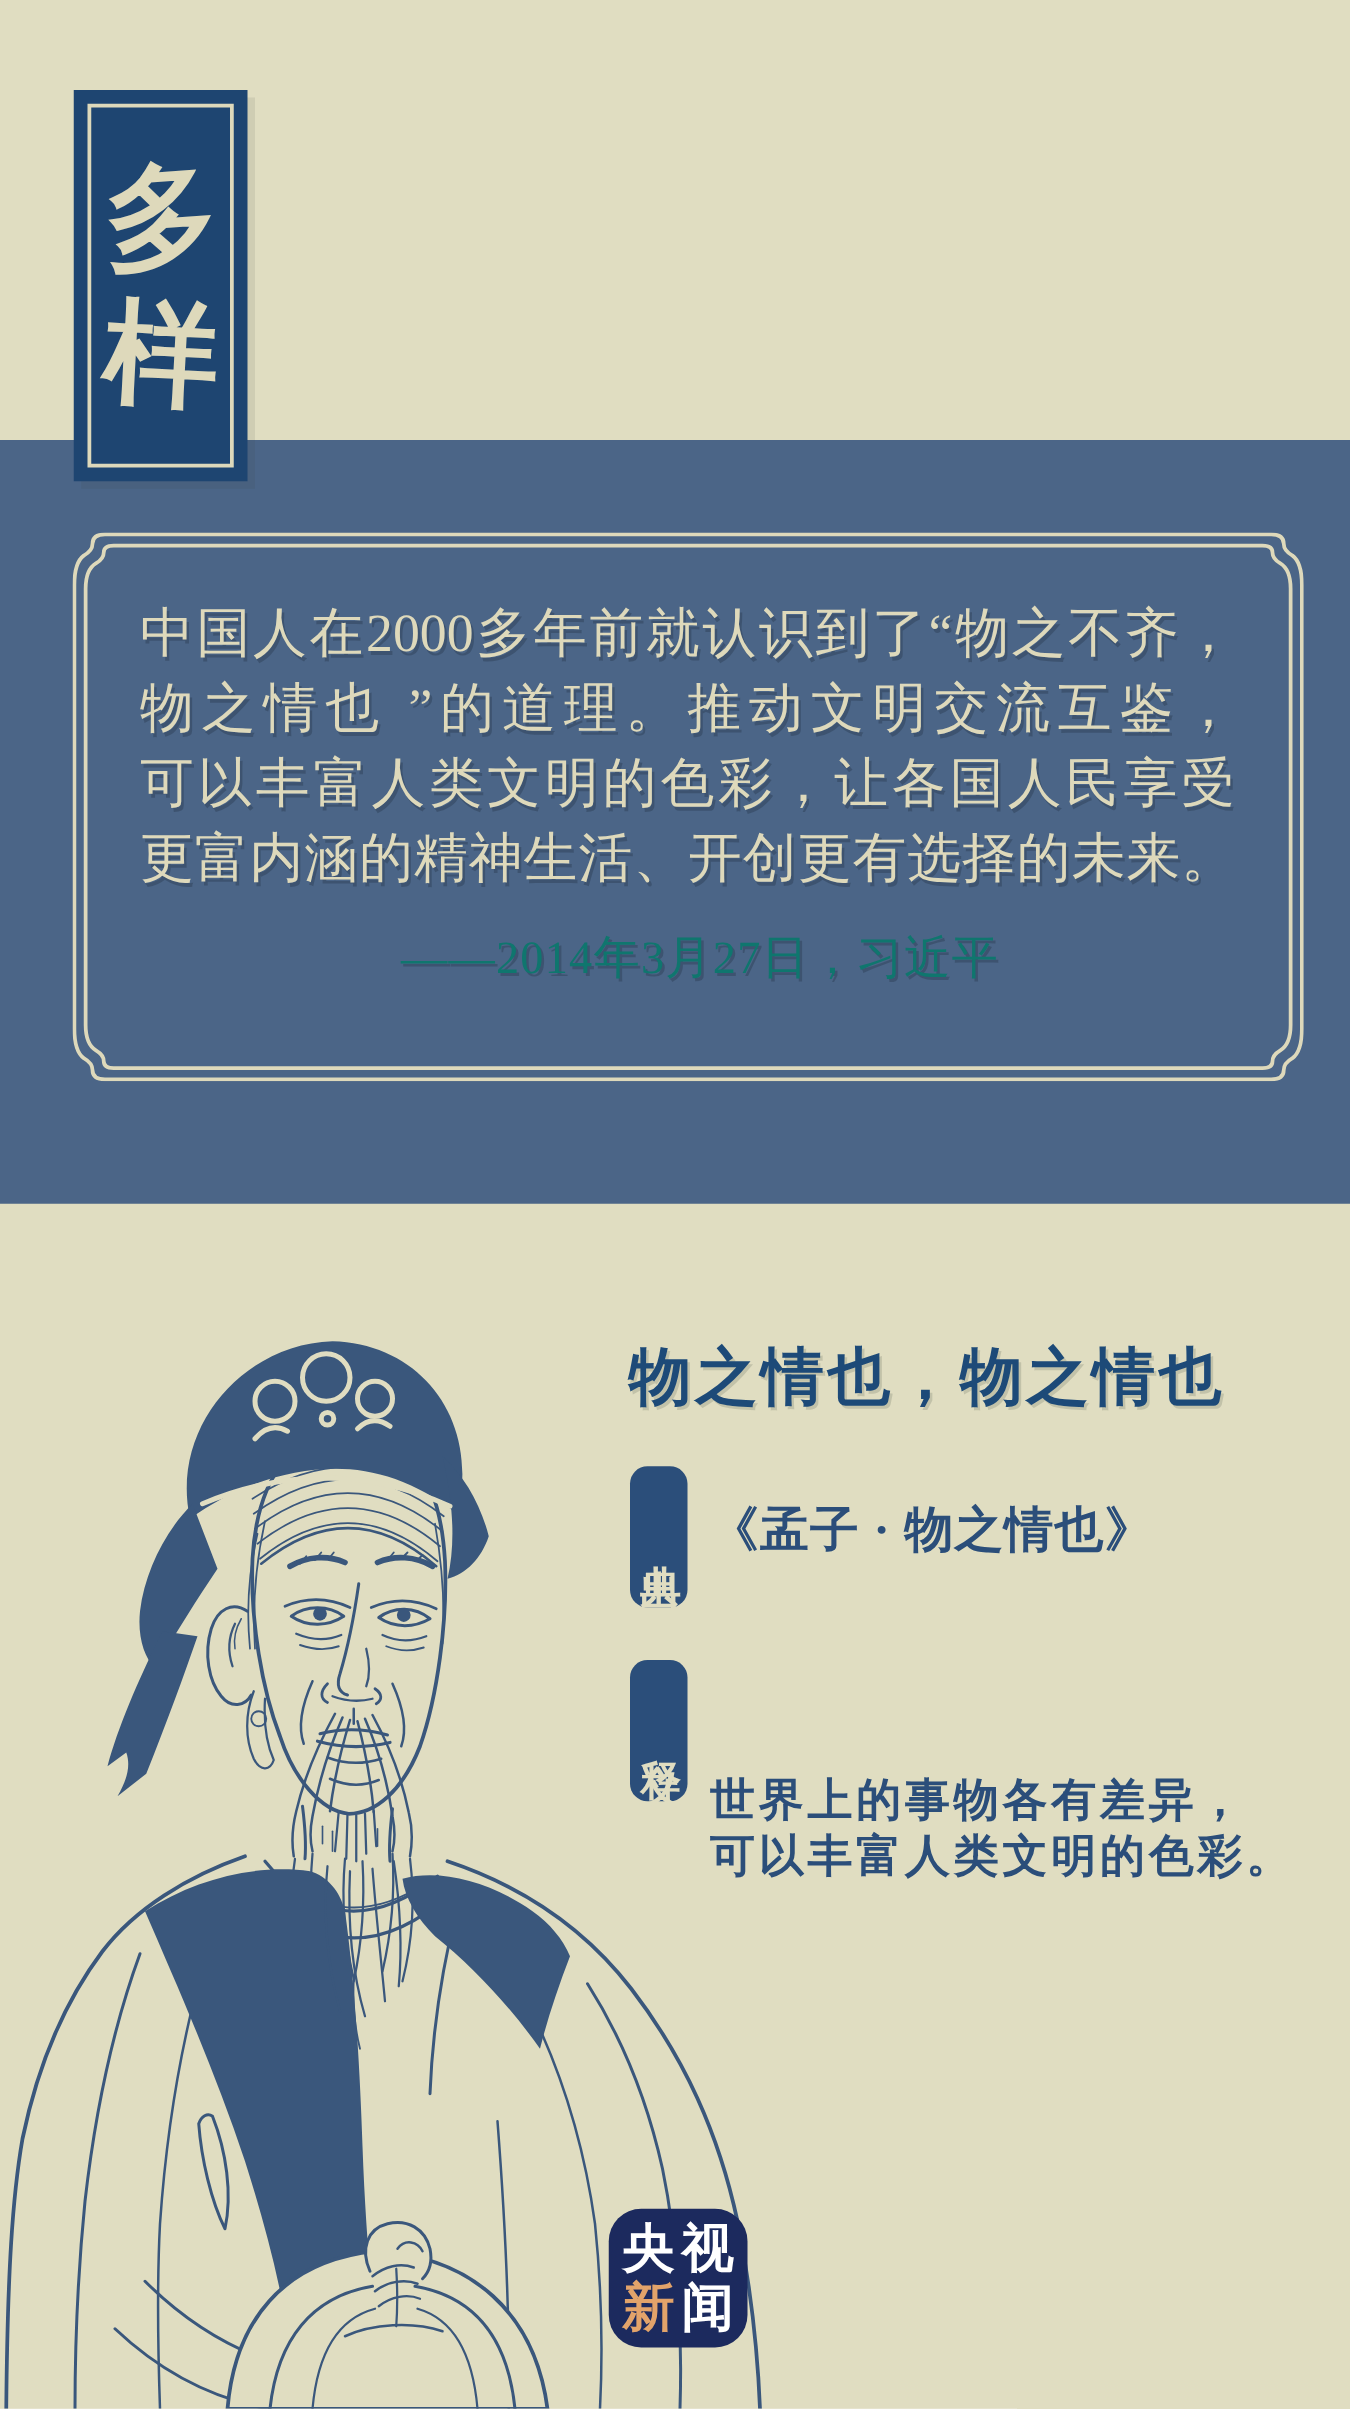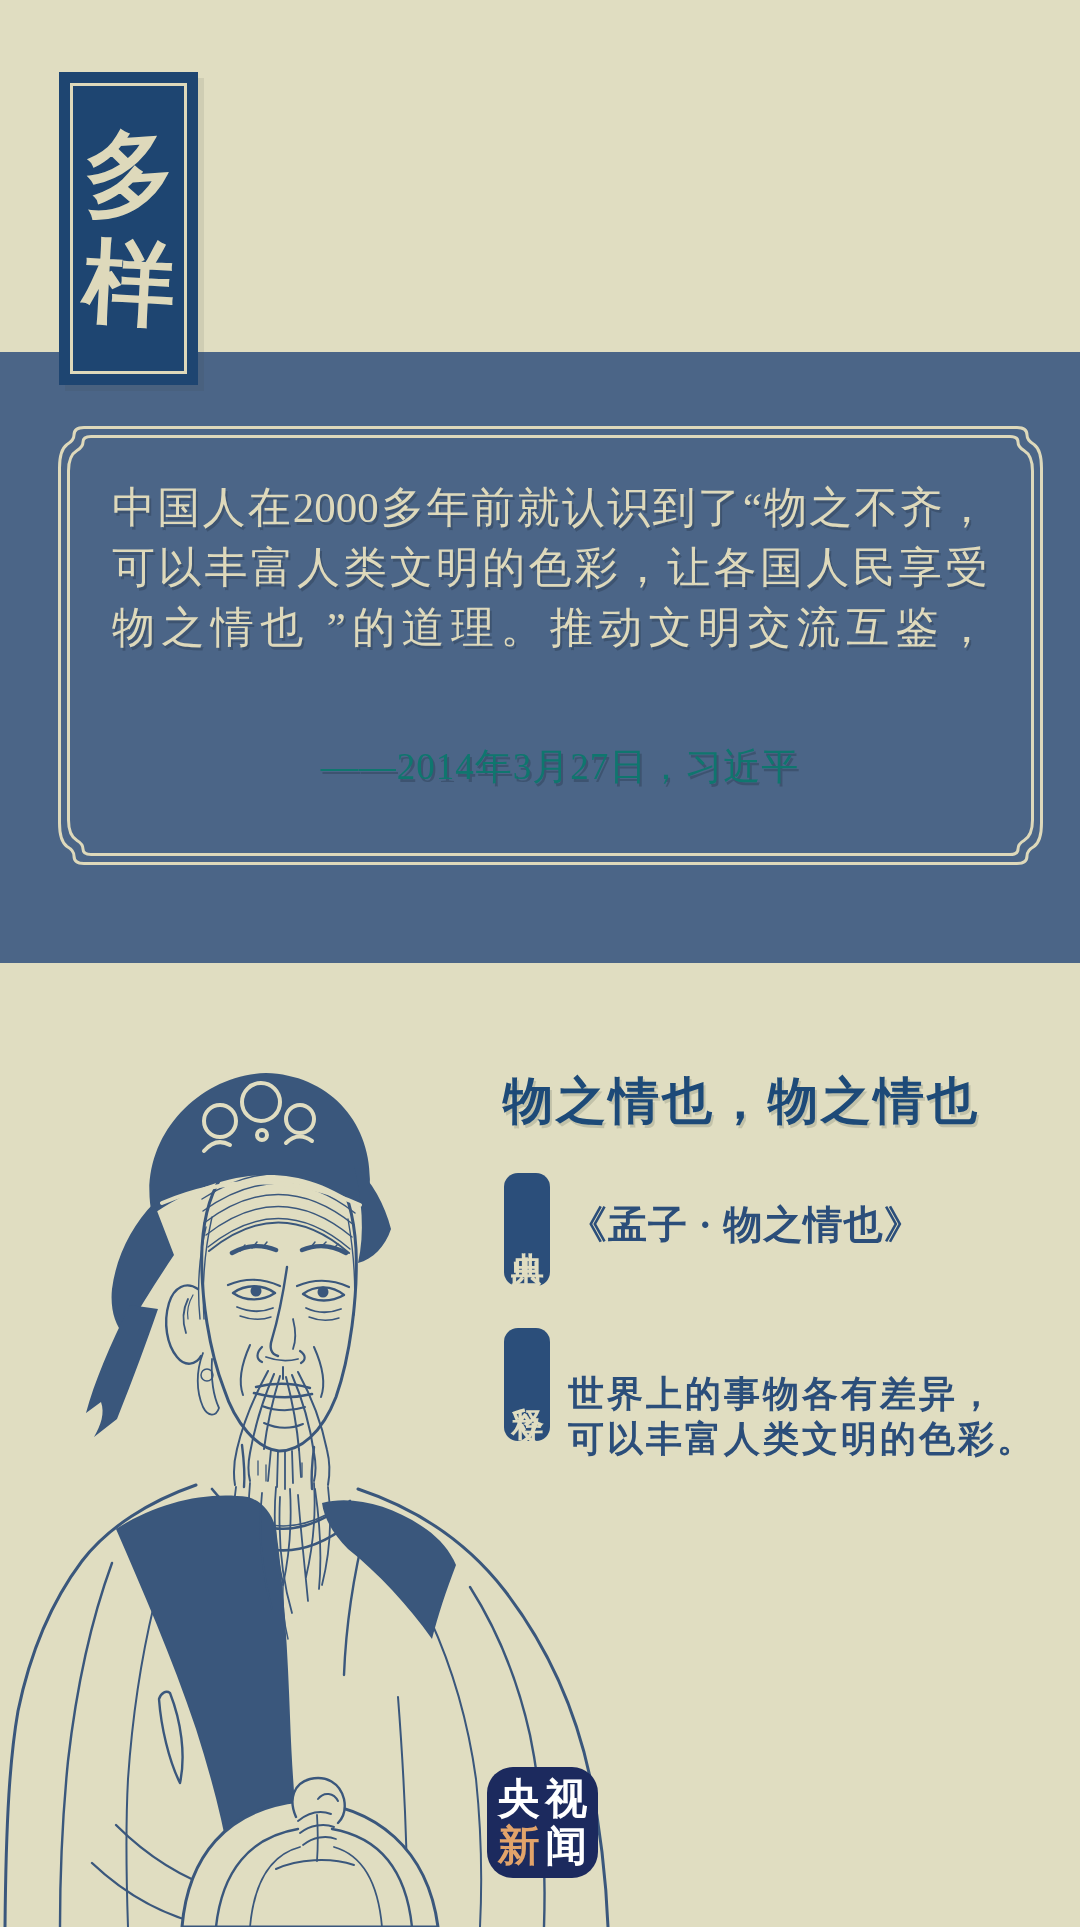--- a/index.html
+++ b/index.html
@@ -65,23 +65,23 @@
     writing-mode:vertical-rl;text-orientation:upright;
     color:#e0ddc1;font-size:33px;font-weight:bold;line-height:1;
     letter-spacing:4px;
   }
   .source-text{
     position:absolute;left:568px;top:1200px;z-index:2;
     color:#2b4e7a;font-size:39px;line-height:50px;letter-spacing:1px;
     font-weight:bold;
   }
   .meaning-text{
-    position:absolute;left:568px;top:1372px;z-index:2;
+    position:absolute;left:568px;top:1417px;z-index:2;
     color:#2b4e7a;font-size:36px;line-height:45px;letter-spacing:3px;
-    font-weight:bold;font-family:Liberation Serif, serif;
+    font-weight:bold;font-family:Liberation Sans, sans-serif;
   }
   
   .portrait{position:absolute;left:0;top:1057px;z-index:1;}
   
   .logo{
     position:absolute;left:487px;top:1767px;width:111px;height:111px;
     background:#1c2a5e;border-radius:26px;z-index:4;
     display:grid;grid-template-columns:1fr 1fr;grid-template-rows:1fr 1fr;
     align-items:center;justify-items:center;
     padding:8px;box-sizing:border-box;
@@ -108,22 +108,23 @@
 
   <svg class="quote-frame" width="985" height="439" viewBox="0 0 985 439">
     <g fill="none" stroke="#ded9bb" stroke-width="3">
       <path d="M26,1.5 L959,1.5 Q969,1.5 969,9 Q969,14.5 976,18.5 Q983.5,24 983.5,42 L983.5,397 Q983.5,415 976,420.5 Q969,424.5 969,430 Q969,437.5 959,437.5 L26,437.5 Q16,437.5 16,430 Q16,424.5 9,420.5 Q1.5,415 1.5,397 L1.5,42 Q1.5,24 9,18.5 Q16,14.5 16,9 Q16,1.5 26,1.5 Z"></path>
       <path d="M33,10.5 L952,10.5 Q960,10.5 960,16 Q960,21 966,24.5 Q974.5,29.5 974.5,45 L974.5,394 Q974.5,409.5 966,414.5 Q960,418 960,423 Q960,428.5 952,428.5 L33,428.5 Q25,428.5 25,423 Q25,418 19,414.5 Q10.5,409.5 10.5,394 L10.5,45 Q10.5,29.5 19,24.5 Q25,21 25,16 Q25,10.5 33,10.5 Z"></path>
     </g>
   </svg>
 
   <div class="quote-text">
     <div class="q-line">中国人在2000多年前就认识到了“物之不齐，</div>
+    <div class="q-line">物之情也 ”的道理。推动文明交流互鉴，</div>
     <div class="q-line">可以丰富人类文明的色彩，让各国人民享受</div>
-    <div class="q-line">物之情也 ”的道理。推动文明交流互鉴，</div>
+    <div class="q-line">更富内涵的精神生活、开创更有选择的未来。</div>
   </div>
 
   <div class="attrib">
     <div>——2014年3月27日，习近平</div>
   </div>
 
   <svg class="portrait" width="760" height="870" viewBox="0 0 760 870">
     <g stroke="#3a577c" stroke-width="3" fill="none" stroke-linecap="round" stroke-linejoin="round">
 
       <path d="M202,190 C206,120 238,88 280,86 C324,88 352,122 356,192 C358,240 350,300 336,340 C322,376 300,394 279,394 C257,392 235,366 224,332 C210,296 200,240 202,190 Z" fill="#e0ddc1"></path>

